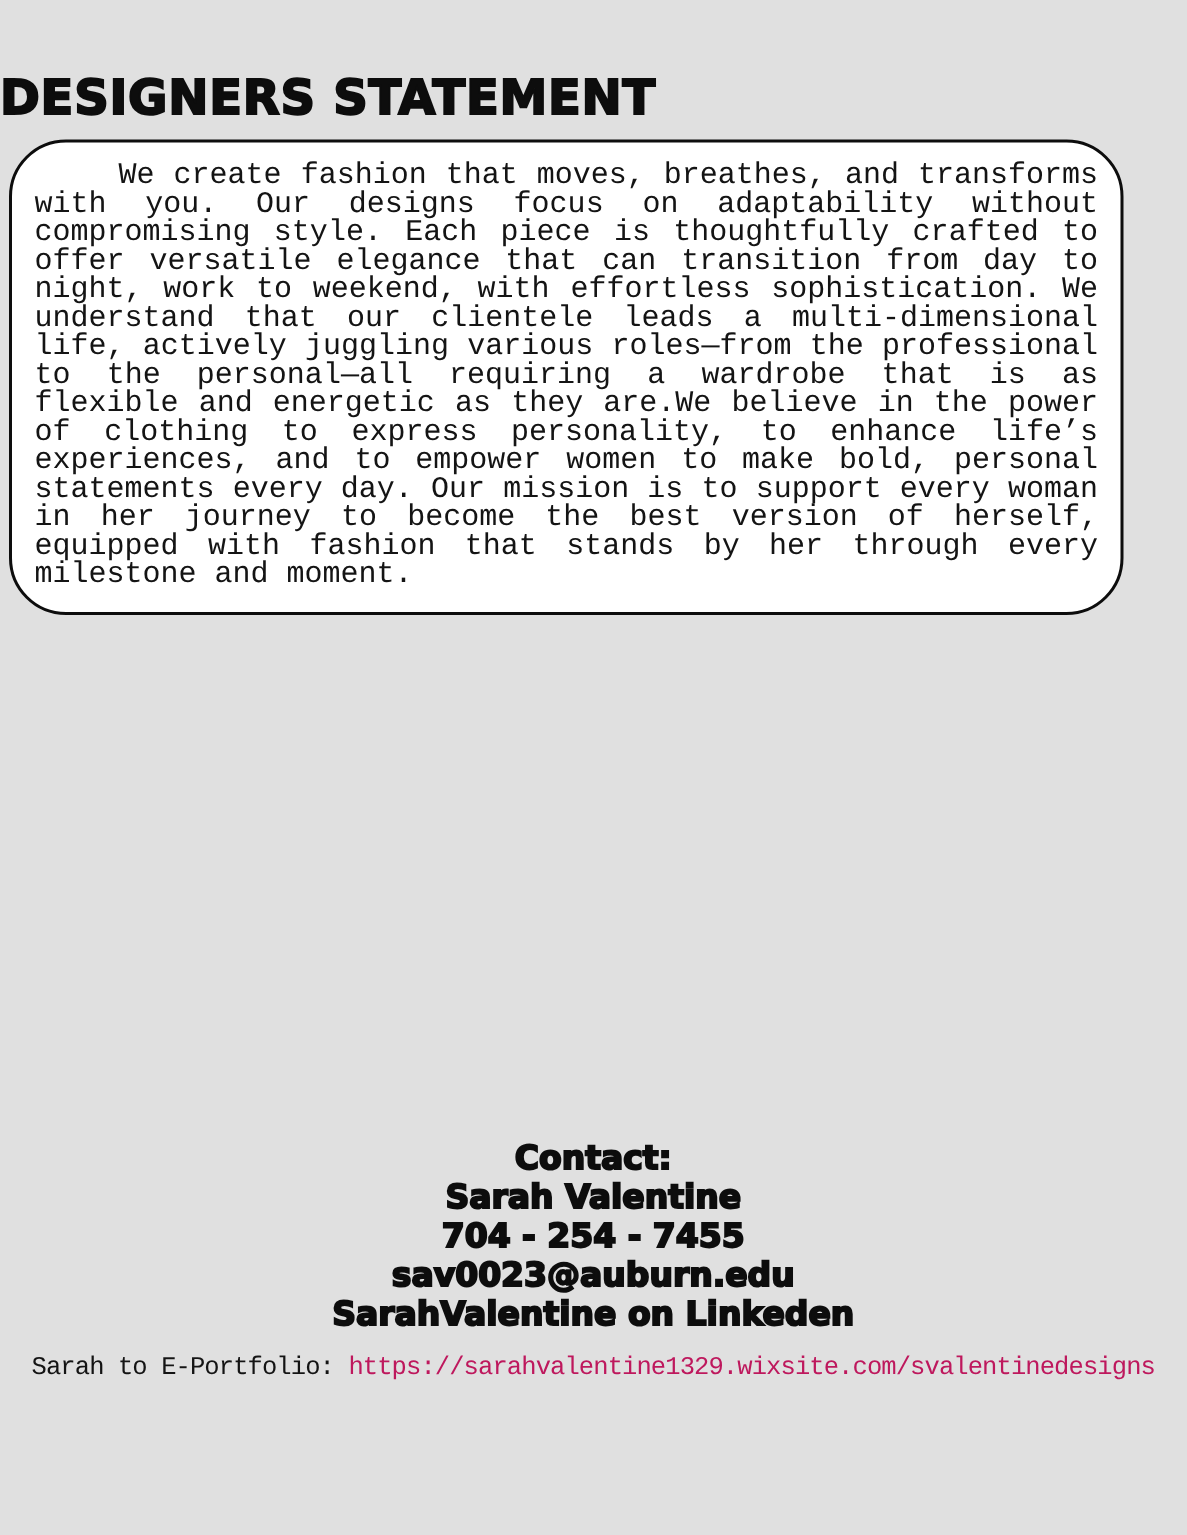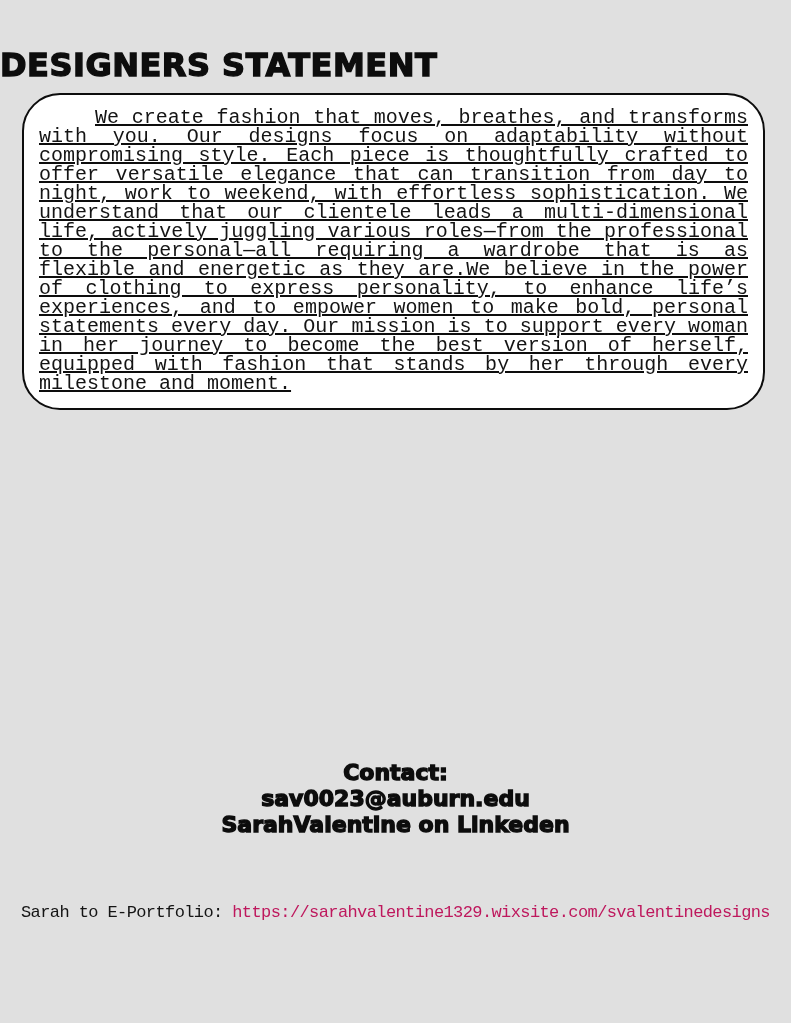--- a/index.html
+++ b/index.html
@@ -29,28 +29,27 @@
     left: 0;
     width: 100%;
     margin: 0;
     font-size: 32px;
     letter-spacing: 0.5px;
     line-height: 34px;
   }
   .statement-box {
     position: absolute;
     top: 93px;
-    left: 22px;
+    left: 6px;
     width: 743px;
     box-sizing: border-box;
     background: #ffffff;
     border: 2.5px solid #0d0d0d;
     border-radius: 38px;
     padding: 13px 15px 15px 15px;
-    text-decoration: underline;
   }
   .statement-text {
     margin: 0;
     font-family: "Liberation Mono", monospace;
     font-size: 20px;
     line-height: 19px;
     text-align: justify;
     text-indent: 56px;
     color: #141414;
   }
@@ -89,20 +88,22 @@
 <div class="page">
 
   <h1 class="page-title display-font">DESIGNERS STATEMENT</h1>
 
   <div class="statement-box">
     <p class="statement-text">We create fashion that moves, breathes, and transforms with you. Our designs focus on adaptability without compromising style. Each piece is thoughtfully crafted to offer versatile elegance that can transition from day to night, work to weekend, with effortless sophistication. We understand that our clientele leads a multi-dimensional life, actively juggling various roles—from the professional to the personal—all requiring a wardrobe that is as flexible and energetic as they are.We believe in the power of clothing to express personality, to enhance life’s experiences, and to empower women to make bold, personal statements every day. Our mission is to support every woman in her journey to become the best version of herself, equipped with fashion that stands by her through every milestone and moment.</p>
   </div>
 
   <div class="contact-block display-font">
     <span class="contact-line">Contact:</span>
+    <span class="contact-line">Sarah Valentine</span>
+    <span class="contact-line">704 - 254 - 7455</span>
     <span class="contact-line">sav0023@auburn.edu</span>
     <span class="contact-line">SarahValentine on Linkeden</span>
   </div>
 
   <div class="portfolio-line">
     <span>Sarah to E-Portfolio:</span>
     <a class="portfolio-url">https://sarahvalentine1329.wixsite.com/svalentinedesigns</a>
   </div>
 
 </div>

